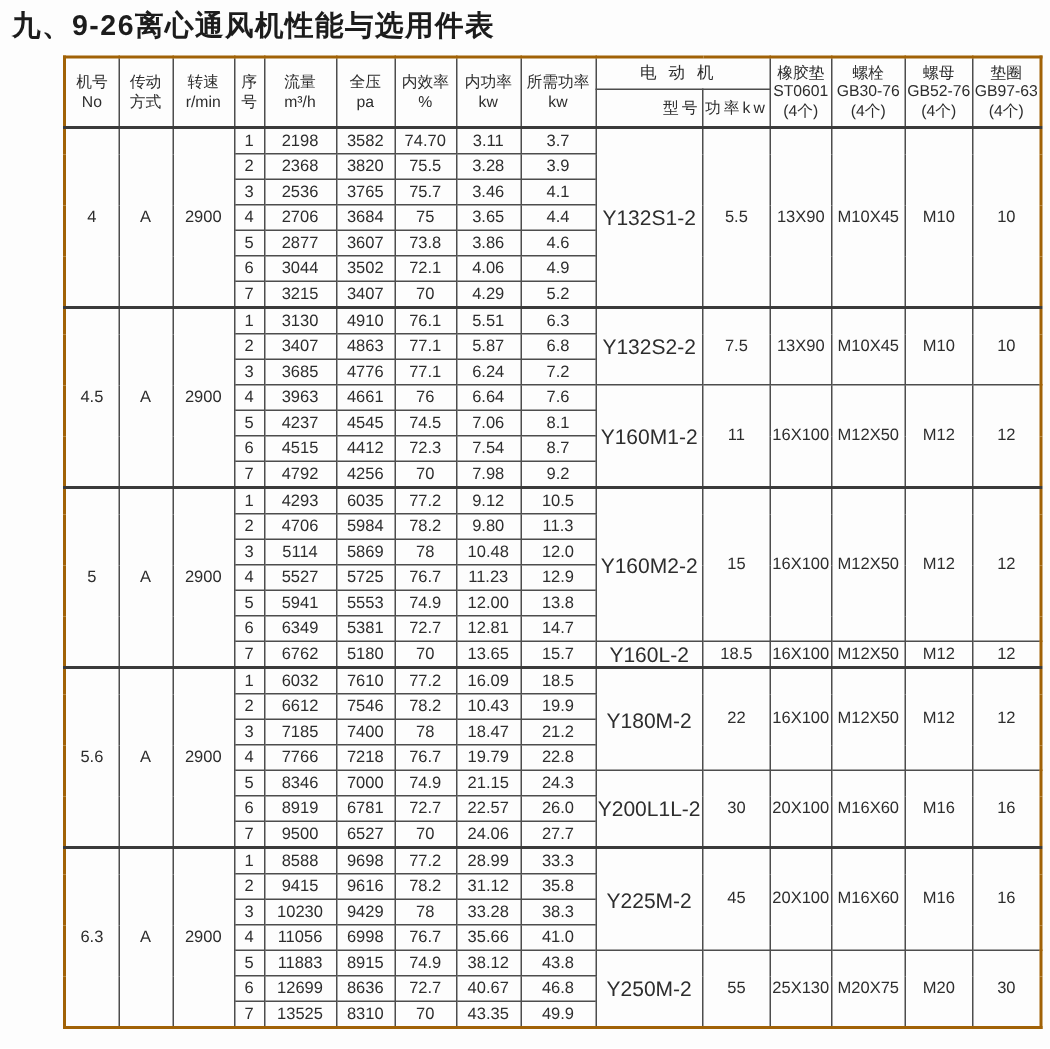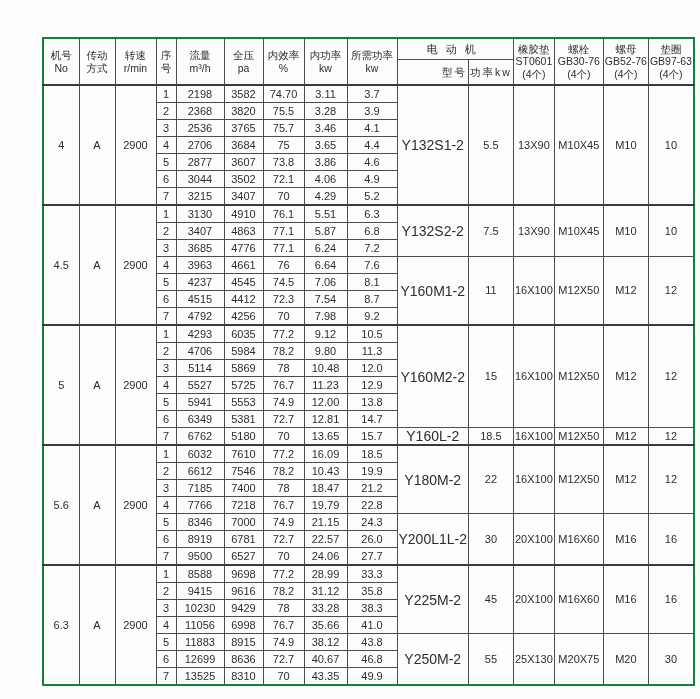--- a/index.html
+++ b/index.html
@@ -10,21 +10,21 @@
   }
   .page { position:relative; width:700px; height:699px; overflow:hidden; background:#fdfdfd; }
   .title {
     position:absolute; left:8px; top:4px; margin:0;
     font-size:19px; font-weight:700; color:#1c1c1c; letter-spacing:1px;
     white-space:nowrap;
   }
   table.main {
     position:absolute; left:42px; top:37px;
     border-collapse:collapse; table-layout:fixed;
-    border:2px solid #15803d;
+    border:2px solid #a16207;
   }
   th,td {
     border:1px solid #4d4d4d;
     text-align:center; vertical-align:middle;
     padding:0 1px; overflow:hidden; white-space:nowrap;
     color:#2d2d2d; font-weight:normal;
   }
   thead th { font-size:10.5px; line-height:1.18; }
   thead tr.hr1 th { height:20px; }
   thead tr.hr2 th { height:24px; }
@@ -38,20 +38,21 @@
   
   .col-0{width:36px}.col-1{width:36px}.col-2{width:41px}.col-3{width:20px}
   .col-4{width:48px}.col-5{width:39px}.col-6{width:41px}.col-7{width:43px}
   .col-8{width:50px}.col-9{width:58px}.col-10{width:39px}.col-11{width:41px}
   .col-12{width:49px}.col-13{width:43px}.col-14{width:44px}
 </style>
 </head>
 <body>
 
 <div class="page">
+  <h1 class="title">九、9-26离心通风机性能与选用件表</h1>
   <table class="main">
       <colgroup>
         <col class="col-0">
         <col class="col-1">
         <col class="col-2">
         <col class="col-3">
         <col class="col-4">
         <col class="col-5">
         <col class="col-6">
         <col class="col-7">

